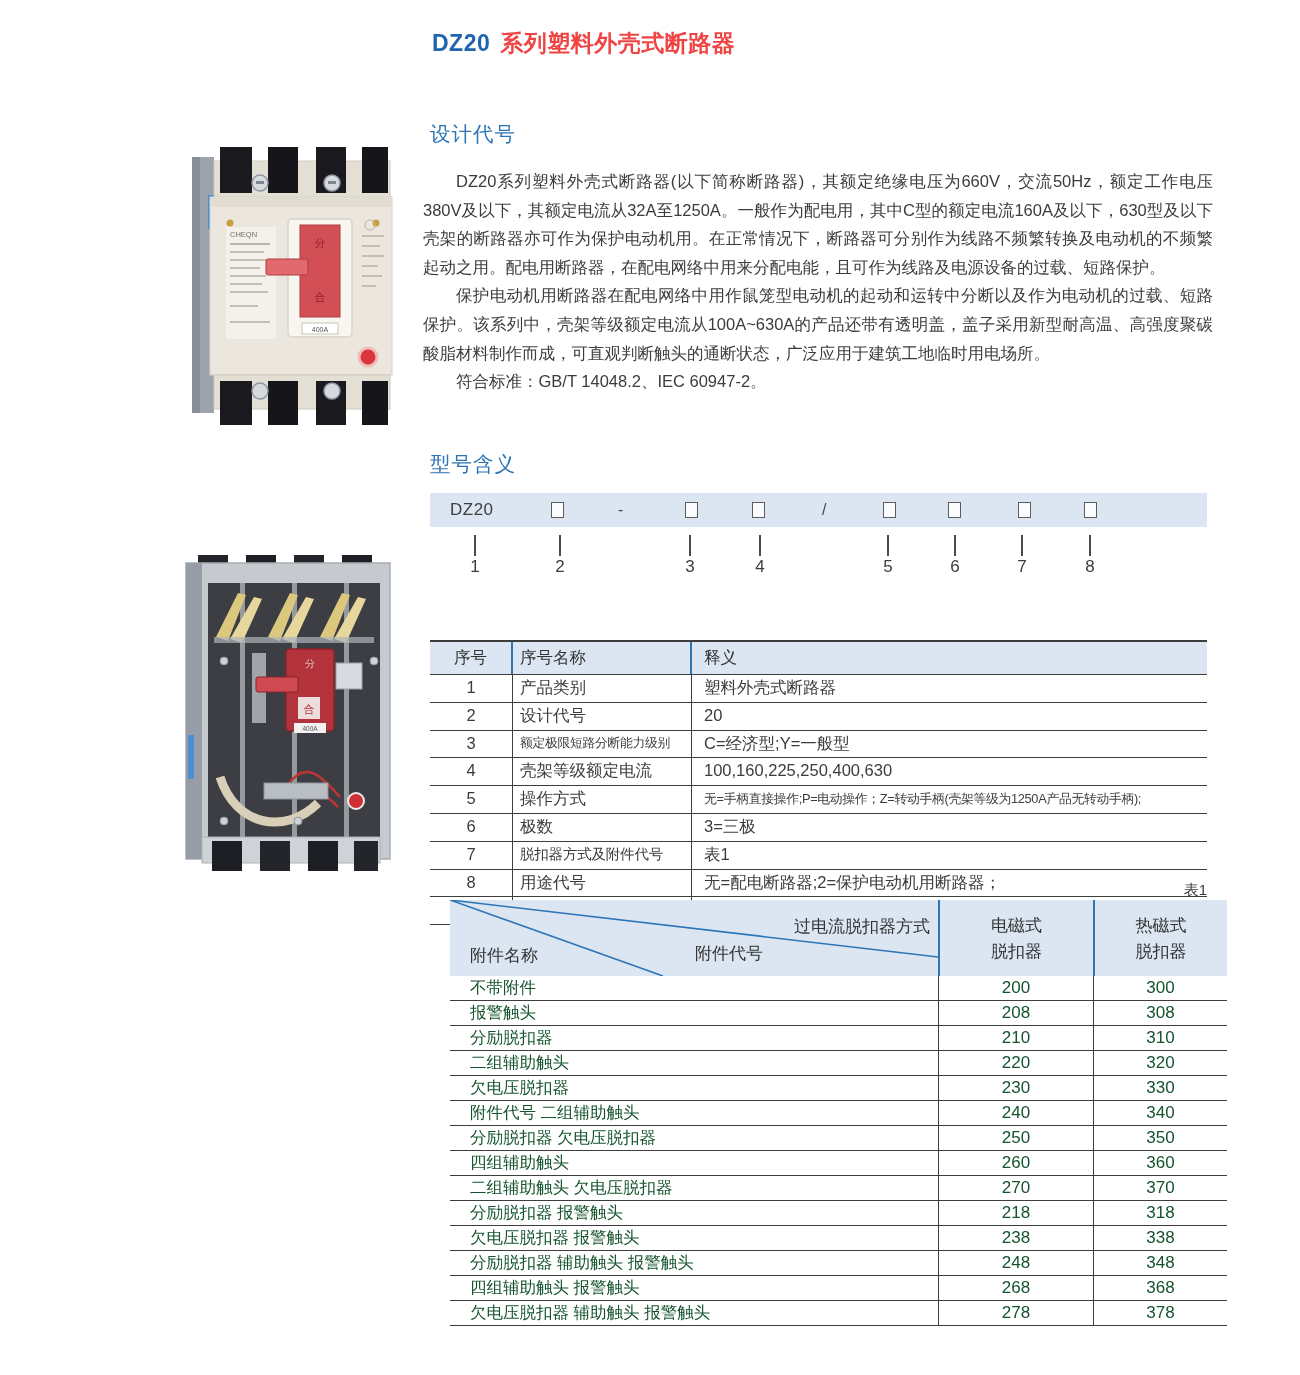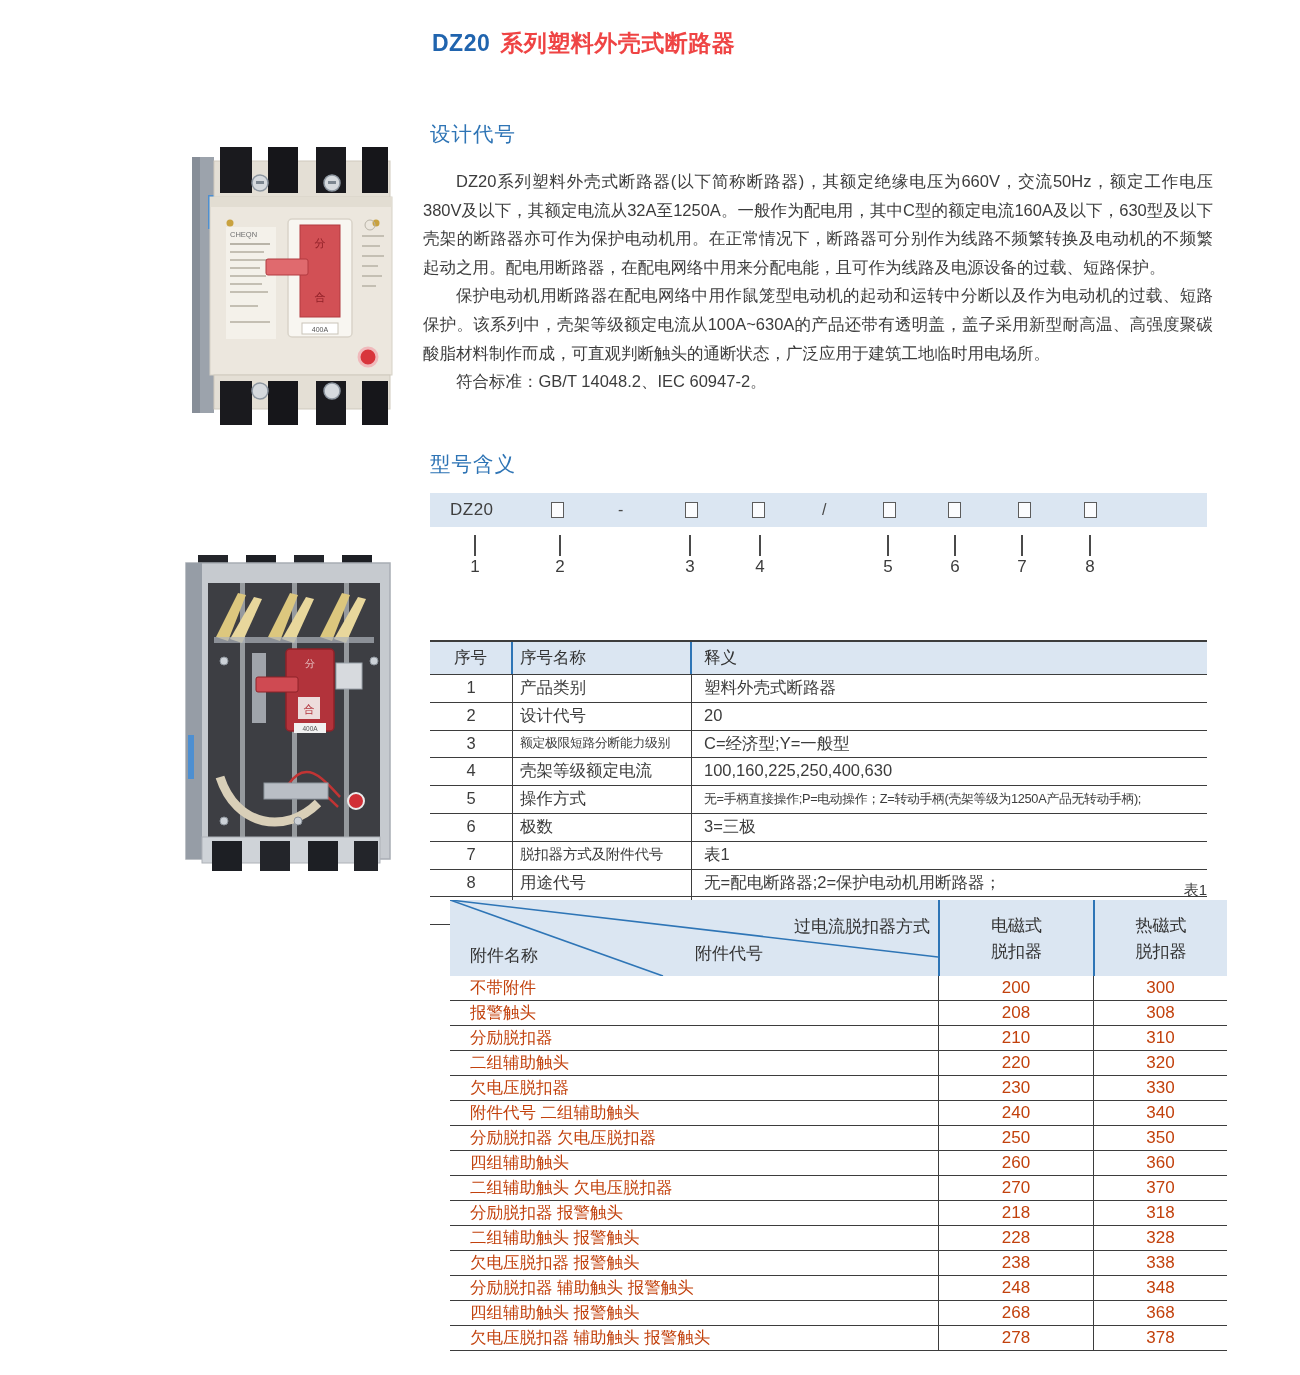--- a/index.html
+++ b/index.html
@@ -58,21 +58,21 @@
   .t2-diag{position:absolute;left:0;top:0;width:488px;height:76px;}
   .t2-diag svg{position:absolute;left:0;top:0;}
   .d-tr{position:absolute;right:8px;top:15px;font-size:17px;color:#333;}
   .d-mid{position:absolute;left:245px;top:42px;font-size:17px;color:#333;}
   .d-bl{position:absolute;left:20px;top:44px;font-size:17px;color:#333;}
   .t2-hcol{position:absolute;top:0;height:76px;border-left:2px solid var(--line_blue);
            text-align:center;white-space:pre-line;font-size:17px;line-height:26px;padding-top:13px;color:#333;}
   .hc1{left:488px;width:155px;}
   .hc2{left:643px;width:134px;}
   .t2-row{display:flex;height:25px;border-bottom:1.5px solid var(--line_dark);}
-  .t2-row>div{line-height:23px;color:#c2410c;}
+  .t2-row>div{line-height:23px;color:#14532d;}
   .t2-row .c0{width:488px;padding-left:20px;font-size:16.5px;white-space:nowrap;}
   .t2-row .c1{width:155px;border-left:1.5px solid var(--line_dark);text-align:center;font-size:17px;}
   .t2-row .c2{width:134px;border-left:1.5px solid var(--line_dark);text-align:center;font-size:17px;}
 
   
   .photo{position:absolute;}
   .photo1{left:172px;top:135px;}
   .photo2{left:168px;top:545px;}
 </style>
 </head>
@@ -362,25 +362,20 @@
           <div class="c0">二组辅助触头 欠电压脱扣器</div>
           <div class="c1">270</div>
           <div class="c2">370</div>
         </div>
         <div class="t2-row">
           <div class="c0">分励脱扣器 报警触头</div>
           <div class="c1">218</div>
           <div class="c2">318</div>
         </div>
         <div class="t2-row">
-          <div class="c0">二组辅助触头 报警触头</div>
-          <div class="c1">228</div>
-          <div class="c2">328</div>
-        </div>
-        <div class="t2-row">
           <div class="c0">欠电压脱扣器 报警触头</div>
           <div class="c1">238</div>
           <div class="c2">338</div>
         </div>
         <div class="t2-row">
           <div class="c0">分励脱扣器 辅助触头 报警触头</div>
           <div class="c1">248</div>
           <div class="c2">348</div>
         </div>
         <div class="t2-row">

